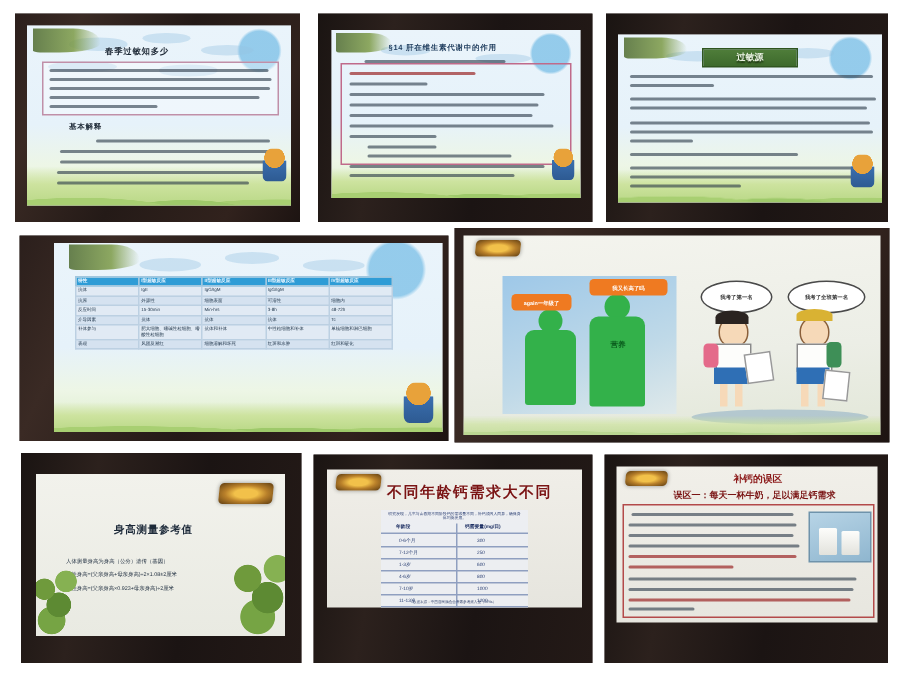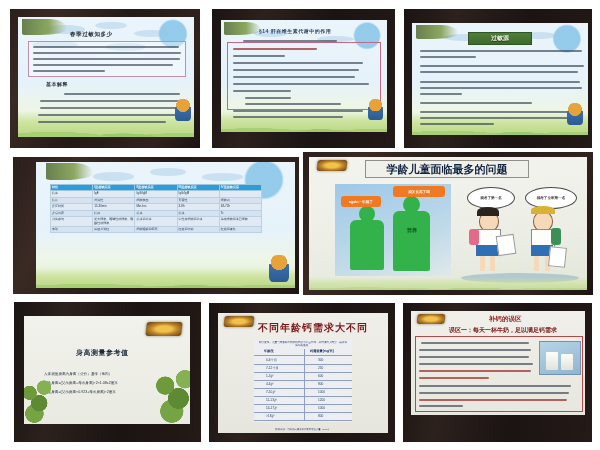--- a/index.html
+++ b/index.html
@@ -292,21 +292,20 @@
                              linear-gradient(180deg,transparent 34%,#3b6fae 35%,#2d5a92 100%);
                   border-radius:40% 40% 20% 20%;"></div>
     </div>
   </div>
 
   <div class="photo" id="p5" style="left:303px;top:152px;width:290px;height:143px;">
     <div class="wall"></div>
     <div class="screen" style="left:6px;top:5px;width:278px;height:133px;">
       <div class="logo" style="left:8px;top:3px;width:30px;height:11px;"></div>
 
-      <div class="p5title" style="left:56px;top:3px;width:162px;height:16px;font-size:11px;">学龄儿童面临最多的问题</div>
 
       <div class="kidpanel" style="left:26px;top:27px;width:116px;height:92px;">
         <div class="silho head" style="left:24px;top:22px;width:16px;height:16px;"></div>
         <div class="silho body" style="left:15px;top:36px;width:34px;height:50px;"></div>
         <div class="silho head" style="left:68px;top:12px;width:17px;height:17px;"></div>
         <div class="silho body" style="left:58px;top:27px;width:37px;height:60px;"></div>
         <div style="position:absolute;left:68px;top:40px;width:18px;height:12px;color:#0a5c1d;font-size:5px;
                     display:flex;align-items:center;justify-content:center;font-weight:bold;line-height:1;">营养</div>
         <div class="bubble orange" style="left:6px;top:12px;width:40px;height:11px;font-size:3.6px;">again一年级了</div>
         <div class="bubble orange" style="left:58px;top:2px;width:52px;height:11px;font-size:3.6px;">我又长高了吗</div>
@@ -351,21 +350,21 @@
       <div class="bullet" style="left:20px;top:65px;font-size:3.6px;">男性身高=(父亲身高+母亲身高)÷2×1.08±2厘米</div>
       <div class="bullet" style="left:20px;top:74px;font-size:3.6px;">女性身高=(父亲身高×0.923+母亲身高)÷2厘米</div>
 
       <div class="bush" style="left:-4px;top:56px;width:32px;height:52px;"></div>
       <div class="bush" style="right:-6px;top:44px;width:44px;height:64px;"></div>
     </div>
   </div>
 
   <div class="photo" id="p7" style="left:209px;top:303px;width:186px;height:139px;">
     <div class="wall dark"></div>
-    <div class="screen" style="left:9px;top:10px;width:170px;height:120px;">
+    <div class="screen" style="left:9px;top:10px;width:170px;height:92px;">
       <div class="logo" style="left:6px;top:3px;width:30px;height:11px;"></div>
 
       <div class="p7title" style="left:40px;top:8px;font-size:10px;letter-spacing:1px;">不同年龄钙需求大不同</div>
 
       <div class="catbl" id="ca-table" style="left:36px;top:27px;width:98px;height:82px;">
         <div style="position:absolute;left:4px;top:1px;right:4px;height:7px;font-size:2.6px;color:#2b3f73;
                     text-align:center;line-height:1.25;overflow:hidden;">研究发现，儿童与青春期不同阶段钙的需求量不同，补钙须因人而异，确保身体均衡发展。</div>
       <div class="cacell cahead" style="left: 10px; top: 9px;">年龄段</div>
           <div class="cacell cahead" style="left: 56px; top: 9px;">钙需要量(mg/日)</div>
           <div class="carow" style="top: 15px;"></div>

